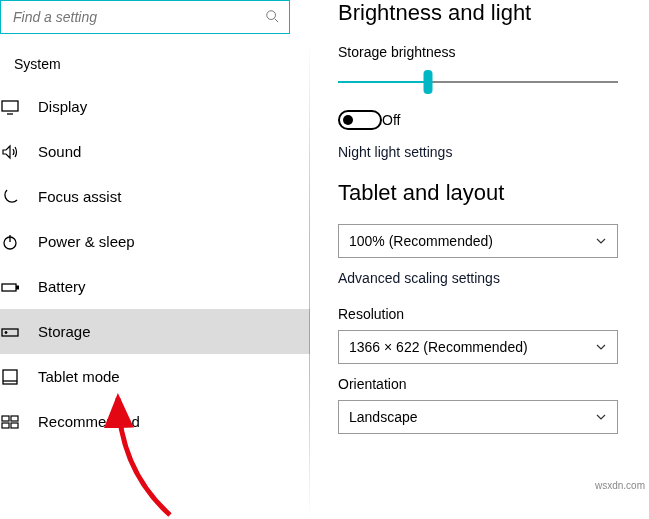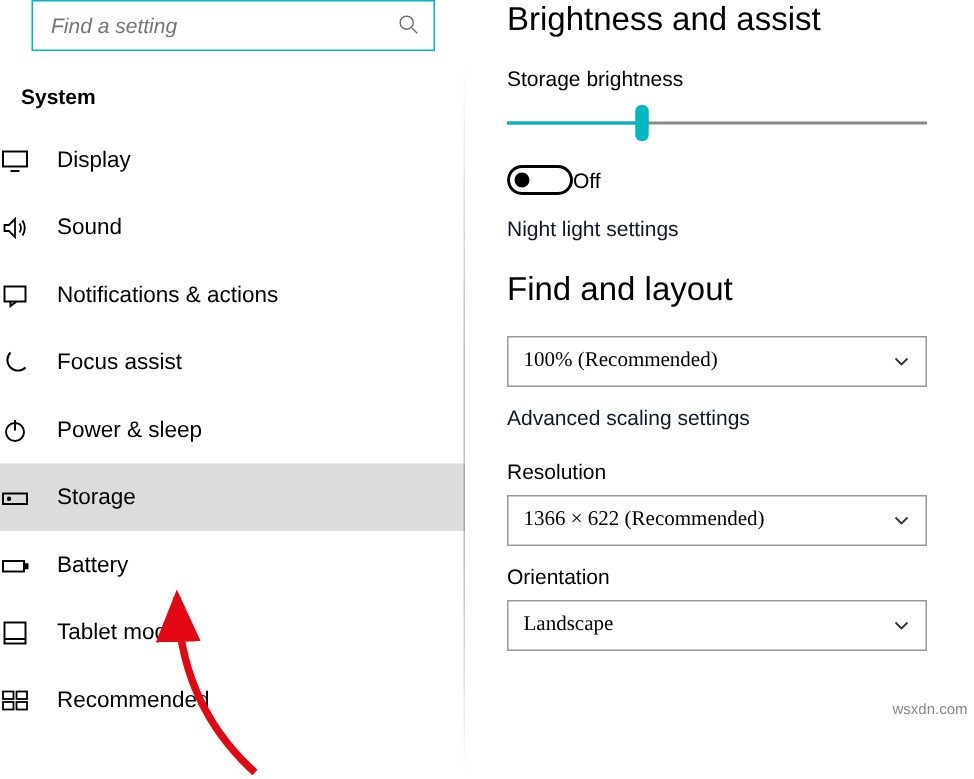--- a/index.html
+++ b/index.html
@@ -27,42 +27,42 @@
   .sidebar::after {
     content: "";
     position: absolute;
     right: 0;
     top: 40px;
     bottom: 0;
     width: 1px;
     background: linear-gradient(to bottom, rgba(0,0,0,0) 0%, rgba(0,0,0,.25) 40%, rgba(0,0,0,.25) 70%, rgba(0,0,0,0) 100%);
   }
   .search {
-    margin: 0 20px 10px 21px;
+    margin: 0 20px 10px 0;
     border: 1px solid #00b7c3;
     display: flex;
     align-items: center;
     height: 34px;
     padding: 0 10px;
   }
   .search input {
     border: none;
     outline: none;
     flex: 1;
     font-size: 14px;
     color: #666;
     font-style: italic;
     background: transparent;
   }
   .search-icon {
     color: #666;
     font-size: 14px;
   }
   .category-header {
-    font-weight: 700;
+    font-weight: 400;
     font-size: 14px;
     padding: 12px 12px 12px 14px;
   }
   .side-item {
     display: flex;
     align-items: center;
     height: 45px;
     gap: 18px;
     cursor: pointer;
   }
@@ -160,37 +160,36 @@
     height: 34px;
     border: 1px solid #999;
     display: flex;
     align-items: center;
     justify-content: space-between;
     padding: 0 10px;
     margin-bottom: 12px;
     cursor: pointer;
     font-size: 14px;
     background: #fff;
-    font-family: Liberation Serif, serif;
   }
   .chev {
     stroke: #333;
     fill: none;
   }
   .group { margin-bottom: 4px; }
   .arrow-overlay {
     position: absolute;
     left: 90px;
     top: 380px;
     pointer-events: none;
   }
   .watermark {
     position: absolute;
     right: 4px;
-    bottom: 40px;
+    bottom: 28px;
     font-size: 10px;
     color: #888;
     font-family: Arial, sans-serif;
   }
 </style>
 </head>
 <body>
 
 <div class="layout">
   <div class="sidebar">
@@ -221,67 +220,58 @@
       <span class="side-icon">
         <svg width="20" height="20" viewBox="0 0 20 20">
             <path d="M3 8 L6 8 L10 4 L10 16 L6 12 L3 12 Z" stroke="#000" stroke-width="1.2" fill="none"></path>
             <path d="M13 7 Q15 10 13 13" stroke="#000" stroke-width="1.2" fill="none"></path>
             <path d="M15 5 Q18 10 15 15" stroke="#000" stroke-width="1.2" fill="none"></path>
           </svg>
       </span>
       <span class="side-label">Sound</span>
     </div>
 
-    <div class="side-item">
-      <span class="side-icon">
-        <svg width="20" height="20" viewBox="0 0 20 20">
-            <rect x="3" y="4" width="14" height="10" stroke="#000" stroke-width="1.3"></rect>
-            <path d="M7 14 L7 17 L11 14" stroke="#000" stroke-width="1.3" fill="none"></path>
-          </svg>
-      </span>
-      <span class="side-label">Notifications &amp; actions</span>
-    </div>
 
     <div class="side-item">
       <span class="side-icon">
         <svg width="20" height="20" viewBox="0 0 20 20">
             <path d="M7 3 A7 7 0 1 0 17 13 A5 5 0 0 1 7 3 Z" stroke="#000" stroke-width="1.3" fill="none"></path>
           </svg>
       </span>
       <span class="side-label">Focus assist</span>
     </div>
 
     <div class="side-item">
       <span class="side-icon">
         <svg width="20" height="20" viewBox="0 0 20 20">
             <circle cx="10" cy="11" r="6" stroke="#000" stroke-width="1.3"></circle>
             <line x1="10" y1="3" x2="10" y2="10" stroke="#000" stroke-width="1.3"></line>
           </svg>
       </span>
       <span class="side-label">Power &amp; sleep</span>
     </div>
 
+    <div class="side-item">
+      <span class="side-icon">
+        <svg width="20" height="20" viewBox="0 0 20 20">
+            <rect x="2" y="7" width="14" height="7" stroke="#000" stroke-width="1.3"></rect>
+            <rect x="16.5" y="9" width="2" height="3" fill="#000"></rect>
+          </svg>
+      </span>
+      <span class="side-label">Battery</span>
+    </div>
+
     <div class="side-item selected">
       <span class="side-icon">
         <svg width="20" height="20" viewBox="0 0 20 20">
             <rect x="2" y="7" width="16" height="7" stroke="#000" stroke-width="1.3"></rect>
             <circle cx="6" cy="10.5" r="1" fill="#000"></circle>
           </svg>
       </span>
       <span class="side-label">Storage</span>
-    </div>
-
-    <div class="side-item">
-      <span class="side-icon">
-        <svg width="20" height="20" viewBox="0 0 20 20">
-            <rect x="2" y="7" width="14" height="7" stroke="#000" stroke-width="1.3"></rect>
-            <rect x="16.5" y="9" width="2" height="3" fill="#000"></rect>
-          </svg>
-      </span>
-      <span class="side-label">Battery</span>
     </div>
 
     <div class="side-item">
       <span class="side-icon">
         <svg width="20" height="20" viewBox="0 0 20 20">
             <rect x="3" y="3" width="14" height="14" stroke="#000" stroke-width="1.3"></rect>
             <line x1="3" y1="14" x2="17" y2="14" stroke="#000" stroke-width="1.3"></line>
           </svg>
       </span>
       <span class="side-label">Tablet mode</span>
@@ -296,21 +286,21 @@
             <rect x="11" y="11" width="7" height="5" stroke="#000" stroke-width="1.2"></rect>
           </svg>
       </span>
       <span class="side-label">Recommended</span>
     </div>
 
   </div>
 
   <div class="main">
 
-    <h2 class="section">Brightness and assist</h2>
+    <h2 class="section">Brightness and light</h2>
 
     <div class="group">
       <div class="field-label">Storage brightness</div>
       <div class="slider-wrap">
         <div class="slider-track"></div>
         <div class="slider-fill" style="width:32%;"></div>
         <div class="slider-thumb" style="left:32%;"></div>
       </div>
     </div>
 
@@ -318,21 +308,21 @@
       <div class="toggle-row">
         <div class="toggle-switch">
           <div class="toggle-knob"></div>
         </div>
         <span>Off</span>
       </div>
     </div>
 
     <span class="link">Night light settings</span>
 
-    <h2 class="section">Find and layout</h2>
+    <h2 class="section">Tablet and layout</h2>
 
     <div class="group">
       <div class="dropdown">
         <span>100% (Recommended)</span>
         <svg class="chev" width="12" height="12" viewBox="0 0 12 12">
             <path d="M2 4 L6 8 L10 4" stroke-width="1.2"></path>
           </svg>
       </div>
     </div>
 

